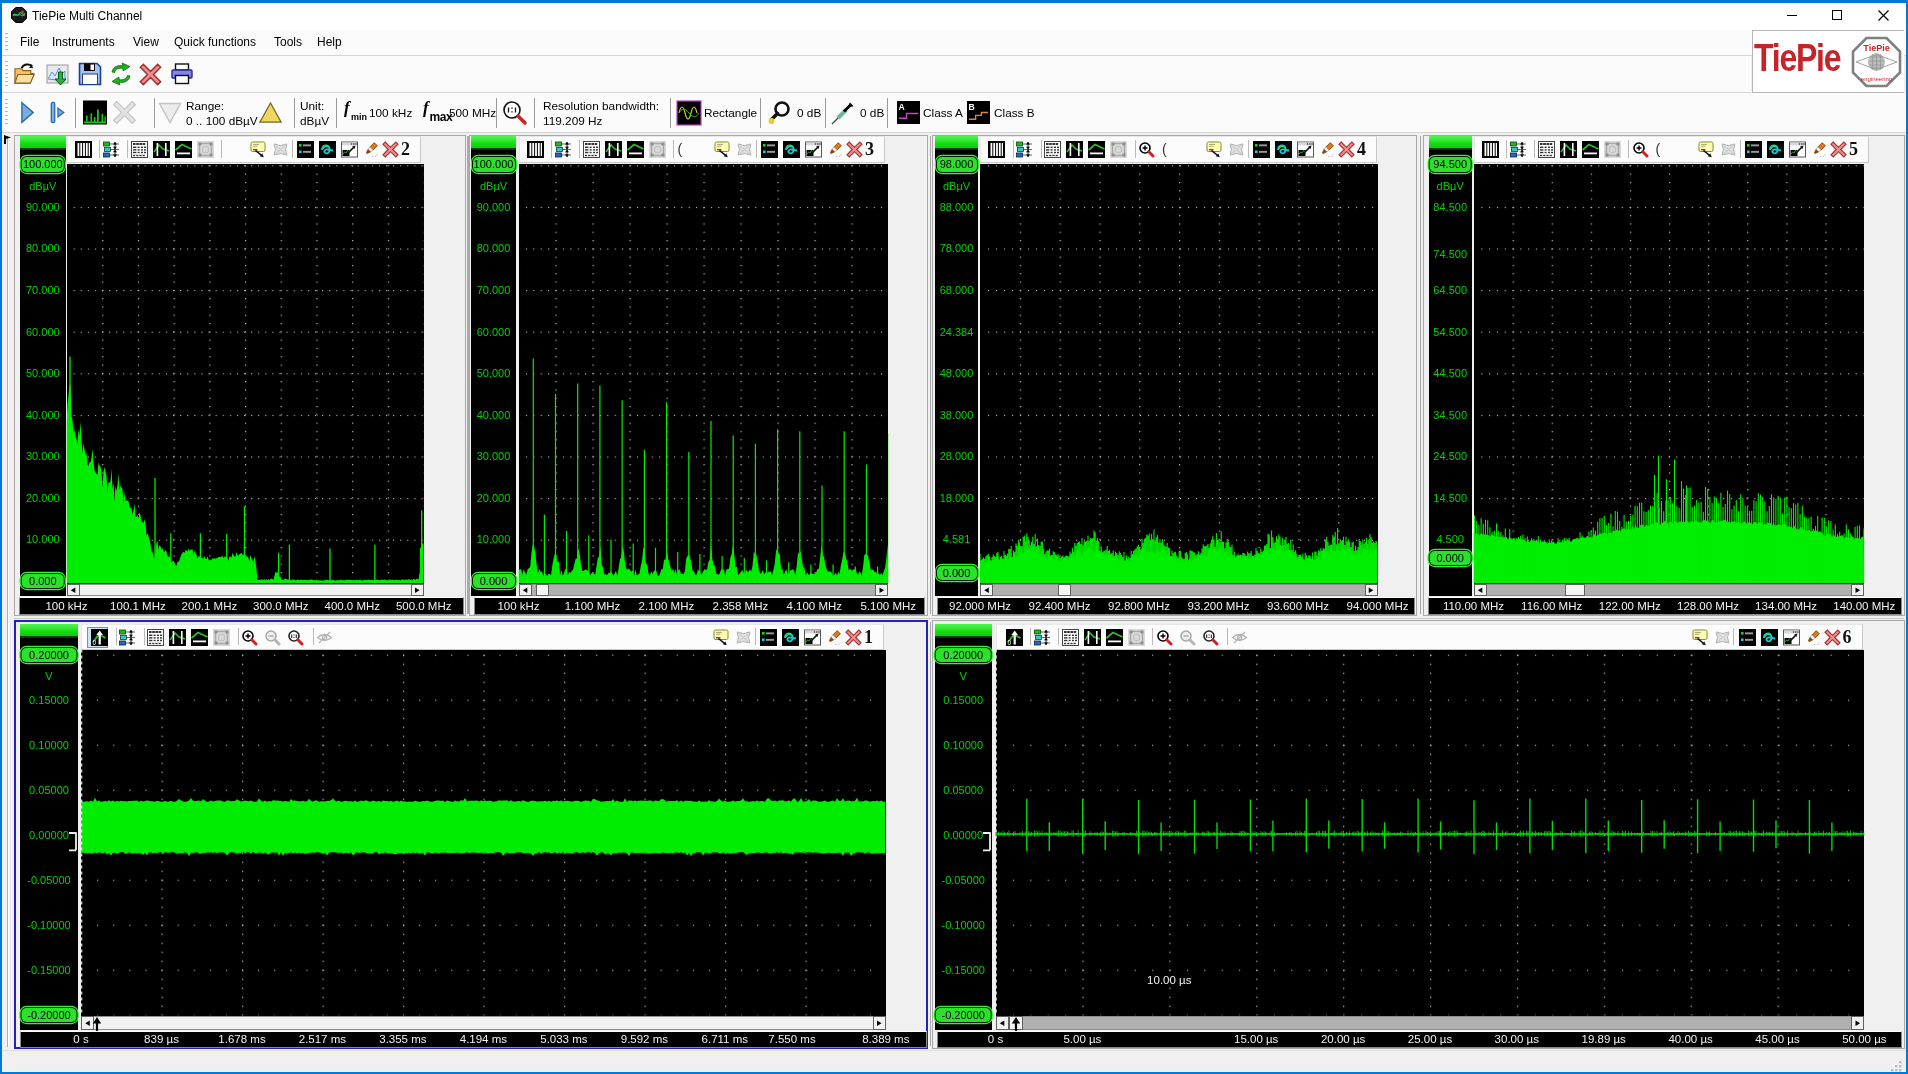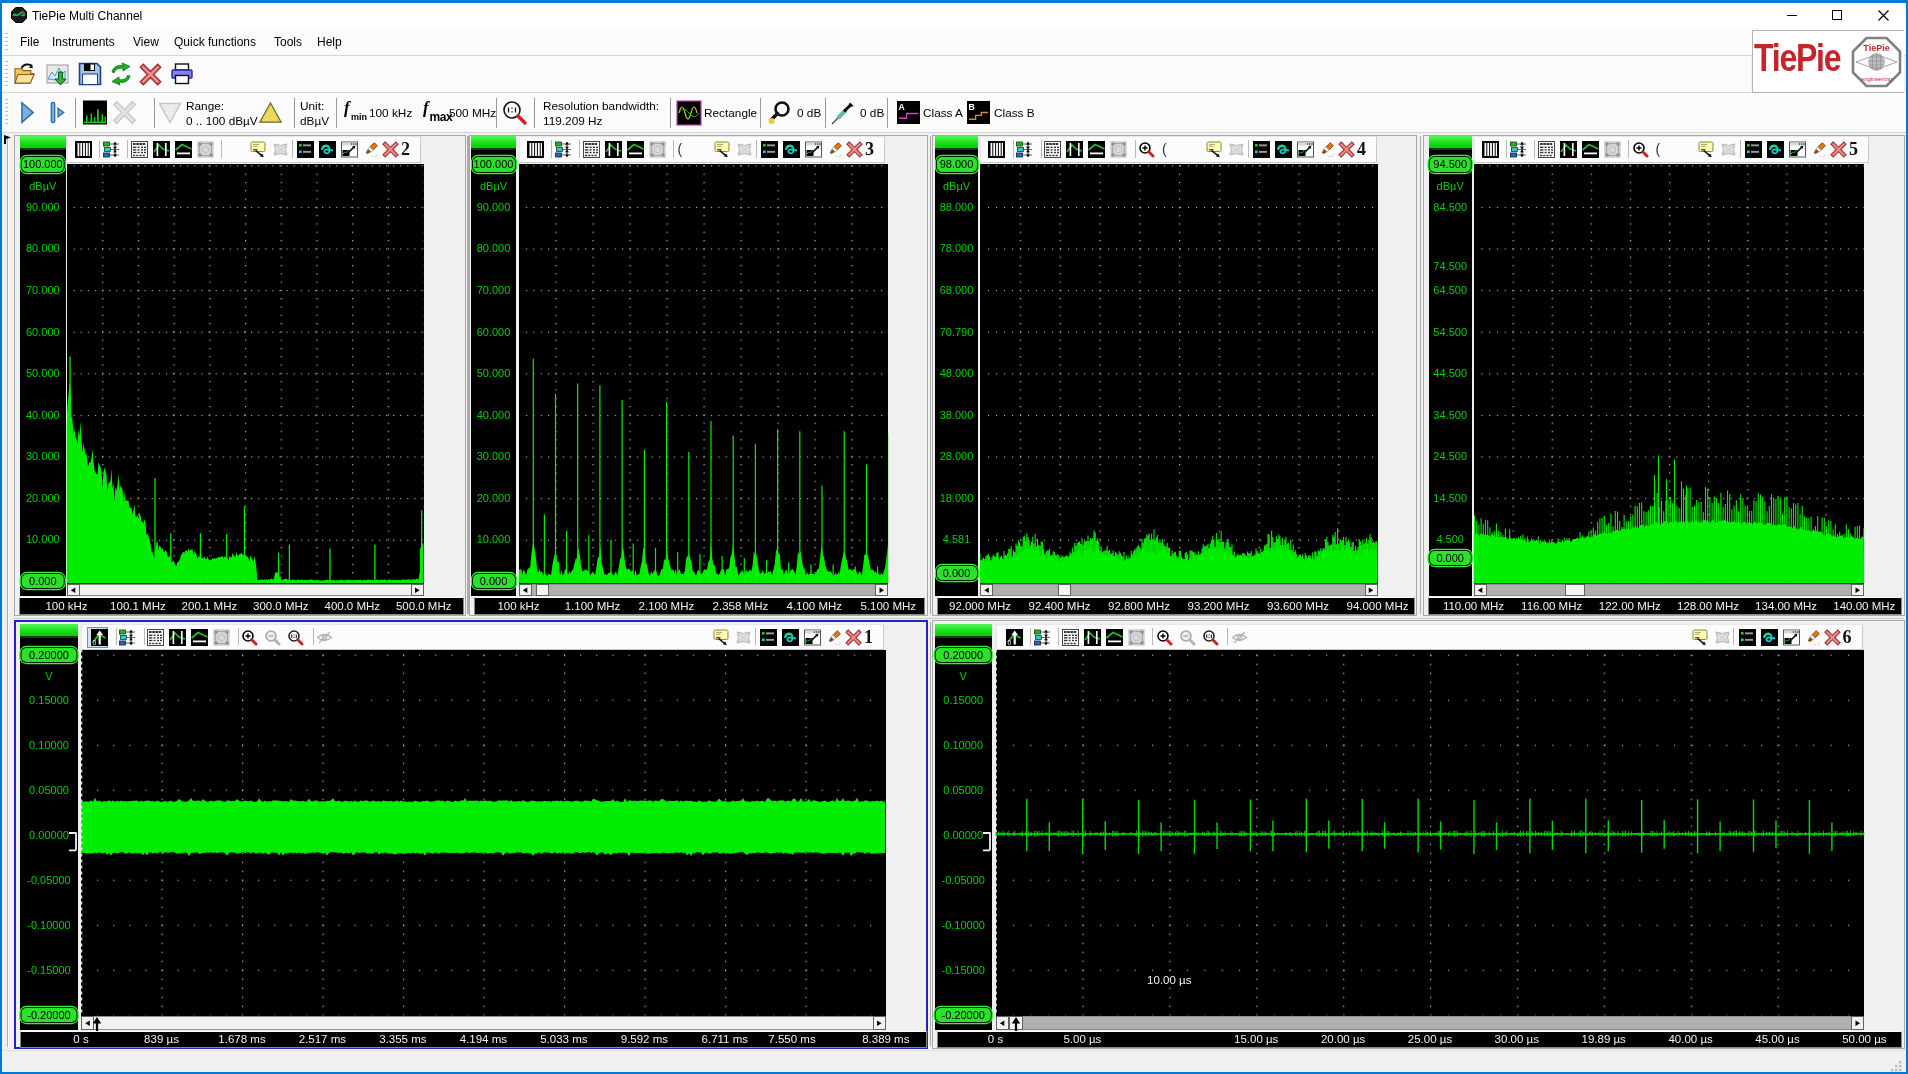--- a/index.html
+++ b/index.html
@@ -611,21 +611,21 @@
 <div class="xlab" style="left:814.3px;top:605.5px">4.100 MHz</div>
 <div class="xlab" style="left:888.3px;top:605.5px">5.100 MHz</div>
 <div class="panel" style="left:931.5px;top:134.5px;width:485.5px;height:481.5px"></div>
 <div class="blk" style="left:935px;top:135.5px;width:43px;height:460px"></div>
 <div class="gbtn" style="left:935px;top:135.5px;width:43px;height:14px"></div>
 <div class="sbox" style="left:956.5px;top:157px;width:40px">98.000</div>
 <div class="ylab unit" style="left:956.5px;top:186.3px">dBµV</div>
 <div class="ylab" style="left:956.5px;top:206.9px">88.000</div>
 <div class="ylab" style="left:956.5px;top:248.4px">78.000</div>
 <div class="ylab" style="left:956.5px;top:290px">68.000</div>
-<div class="ylab" style="left:956.5px;top:331.6px">70.790</div>
+<div class="ylab" style="left:956.5px;top:331.6px">24.384</div>
 <div class="ylab" style="left:956.5px;top:373.1px">48.000</div>
 <div class="ylab" style="left:956.5px;top:414.7px">38.000</div>
 <div class="ylab" style="left:956.5px;top:456.3px">28.000</div>
 <div class="ylab" style="left:956.5px;top:497.9px">18.000</div>
 <div class="ylab" style="left:956.5px;top:539.4px">4.581</div>
 <div class="sbox" style="left:956.5px;top:565.5px;width:40px">0.000</div>
 <div class="tbox" style="left:980px;top:136px;width:397px;height:26.5px"></div>
 <div class="paren" style="left:1162px;top:141px">(</div>
 <svg class="ic" style="left:988px;top:141px;width:17px;height:17px;">
     <use href="#i-vbars"></use>
@@ -708,21 +708,21 @@
 <div class="xlab" style="left:1139px;top:605.5px">92.800 MHz</div>
 <div class="xlab" style="left:1218.5px;top:605.5px">93.200 MHz</div>
 <div class="xlab" style="left:1298px;top:605.5px">93.600 MHz</div>
 <div class="xlab" style="left:1377.5px;top:605.5px">94.000 MHz</div>
 <div class="panel" style="left:1422.5px;top:134.5px;width:482px;height:481.5px"></div>
 <div class="blk" style="left:1428.5px;top:135.5px;width:43.5px;height:460px"></div>
 <div class="gbtn" style="left:1428.5px;top:135.5px;width:43.5px;height:14px"></div>
 <div class="sbox" style="left:1450.2px;top:157px;width:40.5px">94.500</div>
 <div class="ylab unit" style="left:1450.2px;top:186.3px">dBµV</div>
 <div class="ylab" style="left:1450.2px;top:206.9px">84.500</div>
-<div class="ylab" style="left:1450.2px;top:266px">74.500</div>
+<div class="ylab" style="left:1450.2px;top:254px">74.500</div>
 <div class="ylab" style="left:1450.2px;top:290px">64.500</div>
 <div class="ylab" style="left:1450.2px;top:331.6px">54.500</div>
 <div class="ylab" style="left:1450.2px;top:373.1px">44.500</div>
 <div class="ylab" style="left:1450.2px;top:414.7px">34.500</div>
 <div class="ylab" style="left:1450.2px;top:456.3px">24.500</div>
 <div class="ylab" style="left:1450.2px;top:497.9px">14.500</div>
 <div class="ylab" style="left:1450.2px;top:539.4px">4.500</div>
 <div class="sbox" style="left:1450.2px;top:550.9px;width:40.5px">0.000</div>
 <div class="tbox" style="left:1473.5px;top:136px;width:395.5px;height:26.5px"></div>
 <div class="paren" style="left:1655.5px;top:141px">(</div>

